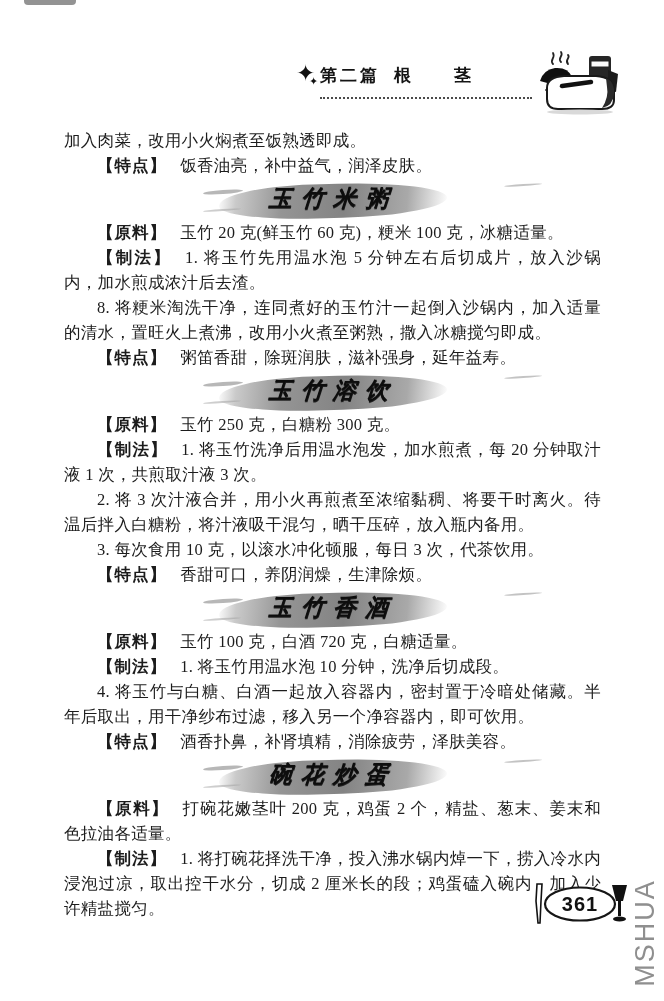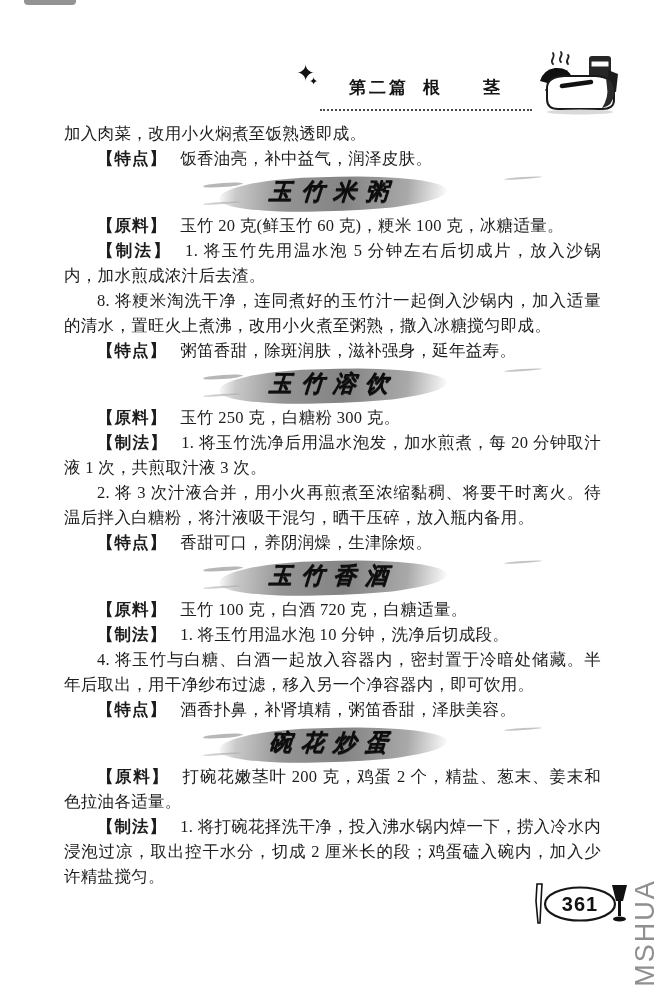--- a/index.html
+++ b/index.html
@@ -7,31 +7,31 @@
     position:relative;width:664px;height:1001px;background:#ffffff;overflow:hidden;
     font-family:"Liberation Serif", serif;color:#1c1c1c;
   }
   
   .scan-smudge{position:absolute;left:24px;top:0;width:52px;height:5px;background:#3a3a3a;opacity:.55;border-radius:0 0 4px 4px;}
 
   
   .hdr{position:absolute;left:0;top:46px;width:664px;height:70px;}
   .hdr-star{position:absolute;left:296px;top:16px;font-size:23px;color:#111;line-height:1;}
   .hdr-star .small{position:absolute;left:13px;top:14px;font-size:11px;}
-  .hdr-rule{position:absolute;left:320px;top:16px;width:212px;height:47px;border-bottom:2px dotted #4a4a4a;text-align:center;}
+  .hdr-rule{position:absolute;left:320px;top:4px;width:212px;height:47px;border-bottom:2px dotted #4a4a4a;text-align:left;}
   .hdr-title{
     display:inline-block;margin-top:14px;font-family:"Liberation Sans", sans-serif;
     font-size:17px;font-weight:700;letter-spacing:3px;color:#151515;
   }
   .hdr-title .sec{margin-left:14px;}
   .hdr-illus{position:absolute;left:534px;top:2px;}
 
   
   .content{
-    position:absolute;left:64px;top:121px;width:537px;
+    position:absolute;left:64px;top:128px;width:537px;
     font-size:16.5px;line-height:25px;letter-spacing:.3px;text-align:justify;
   }
   .content p{margin:0;text-indent:2em;}
   .content p.flush{text-indent:0;}
   .para-label{font-family:"Liberation Sans", sans-serif;font-weight:700;letter-spacing:1px;margin-right:.8em;}
 
   
   .recipe-title{height:34px;margin:4px 0;text-align:center;}
   .brush{position:relative;display:inline-block;padding:3px 36px 5px;}
   .brush::before{
@@ -118,34 +118,35 @@
     <div class="recipe-title">
       <span class="brush"><span class="title-text">玉竹溶饮</span></span>
     </div>
 
     <p><b class="para-label">【原料】</b><span>玉竹 250 克，白糖粉 300 克。</span></p>
 
     <p><b class="para-label">【制法】</b><span>1. 将玉竹洗净后用温水泡发，加水煎煮，每 20 分钟取汁液 1 次，共煎取汁液 3 次。</span></p>
 
     <p><span>2. 将 3 次汁液合并，用小火再煎煮至浓缩黏稠、将要干时离火。待温后拌入白糖粉，将汁液吸干混匀，晒干压碎，放入瓶内备用。</span></p>
 
+    <p><span>3. 每次食用 10 克，以滚水冲化顿服，每日 3 次，代茶饮用。</span></p>
 
     <p><b class="para-label">【特点】</b><span>香甜可口，养阴润燥，生津除烦。</span></p>
 
     <div class="recipe-title">
       <span class="brush"><span class="title-text">玉竹香酒</span></span>
     </div>
 
     <p><b class="para-label">【原料】</b><span>玉竹 100 克，白酒 720 克，白糖适量。</span></p>
 
     <p><b class="para-label">【制法】</b><span>1. 将玉竹用温水泡 10 分钟，洗净后切成段。</span></p>
 
     <p><span>4. 将玉竹与白糖、白酒一起放入容器内，密封置于冷暗处储藏。半年后取出，用干净纱布过滤，移入另一个净容器内，即可饮用。</span></p>
 
-    <p><b class="para-label">【特点】</b><span>酒香扑鼻，补肾填精，粥笛香甜，泽肤美容。</span></p>
+    <p><b class="para-label">【特点】</b><span>酒香扑鼻，补肾填精，消除疲劳，泽肤美容。</span></p>
 
     <div class="recipe-title">
       <span class="brush"><span class="title-text">碗花炒蛋</span></span>
     </div>
 
     <p><b class="para-label">【原料】</b><span>打碗花嫩茎叶 200 克，鸡蛋 2 个，精盐、葱末、姜末和色拉油各适量。</span></p>
 
     <p><b class="para-label">【制法】</b><span>1. 将打碗花择洗干净，投入沸水锅内焯一下，捞入冷水内浸泡过凉，取出控干水分，切成 2 厘米长的段；鸡蛋磕入碗内，加入少许精盐搅匀。</span></p>
   </main>
 

